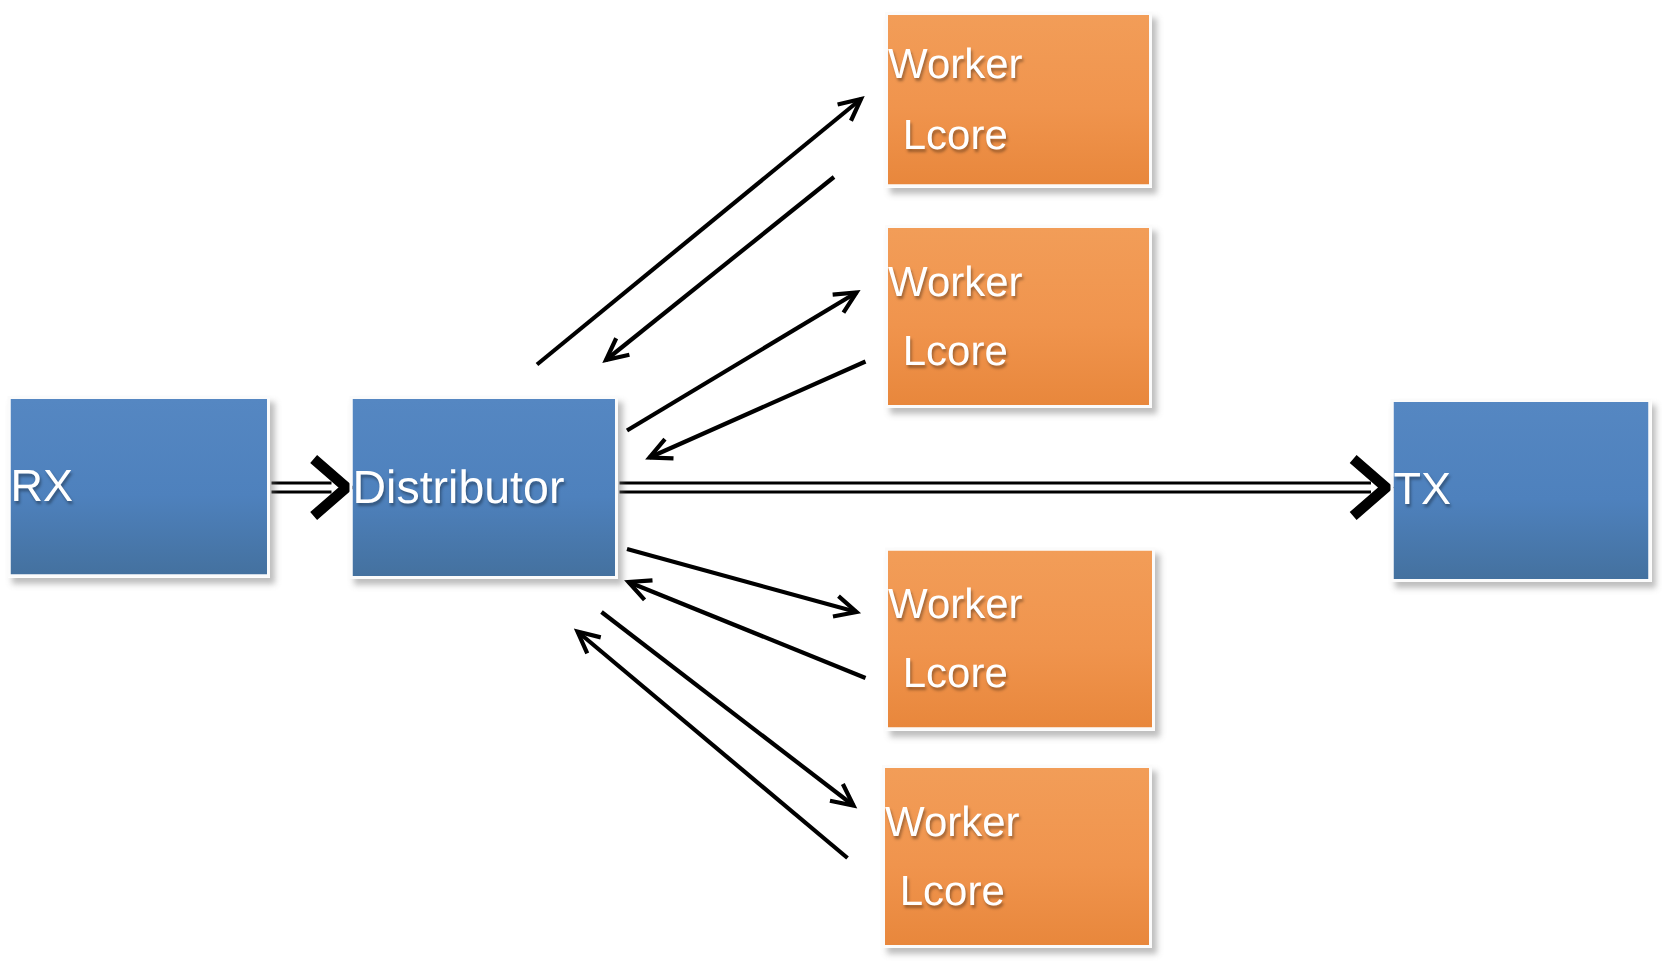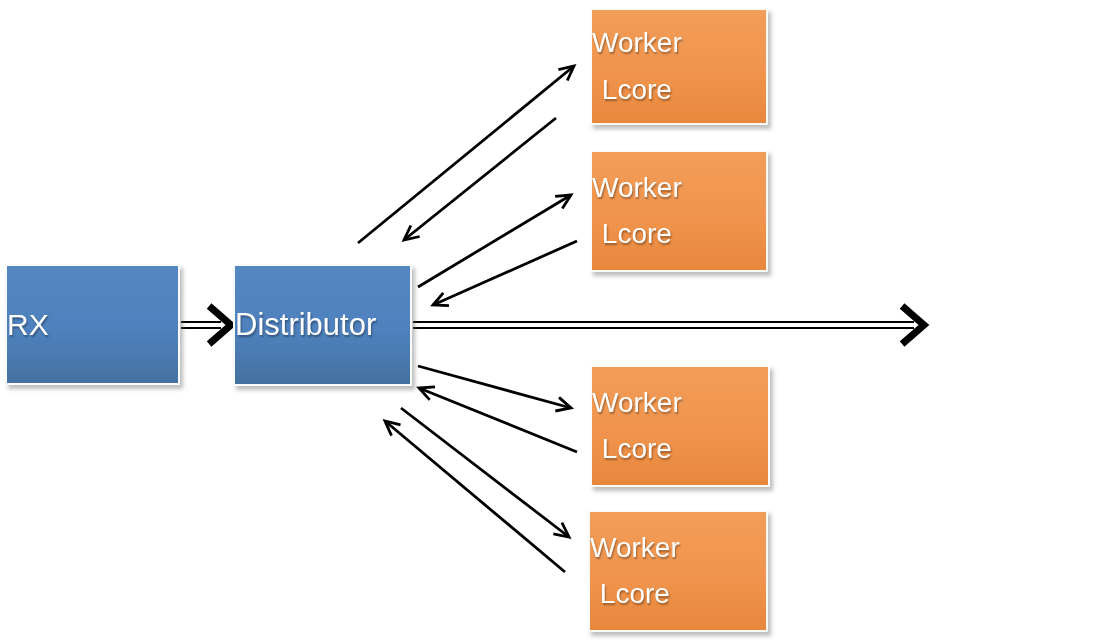--- a/index.html
+++ b/index.html
@@ -138,14 +138,17 @@
   <div class="node node-orange node-worker-3">
     <span class="node-label">Worker
 Lcore</span>
   </div>
 
   <div class="node node-orange node-worker-4">
     <span class="node-label">Worker
 Lcore</span>
   </div>
 
+  <div class="node node-blue node-tx">
+    <span class="node-label">TX</span>
+  </div>
 
 </div>
 
 </body></html>

